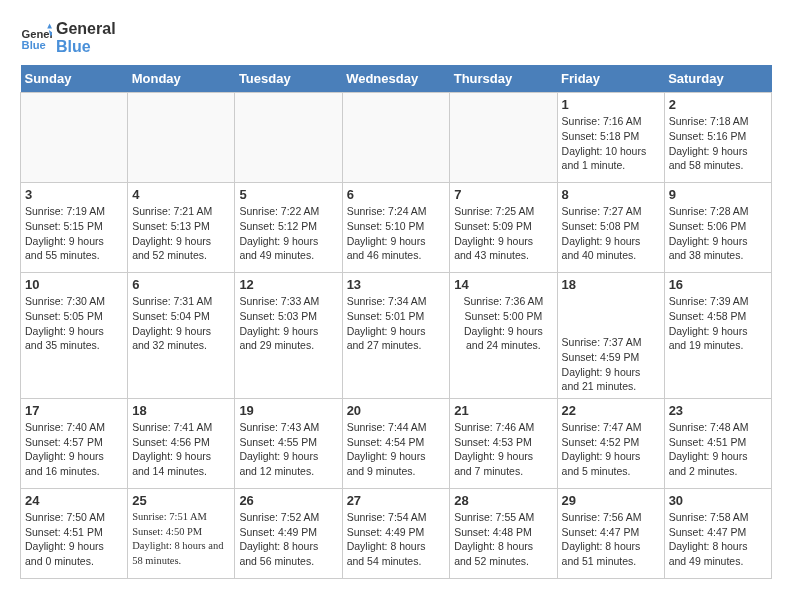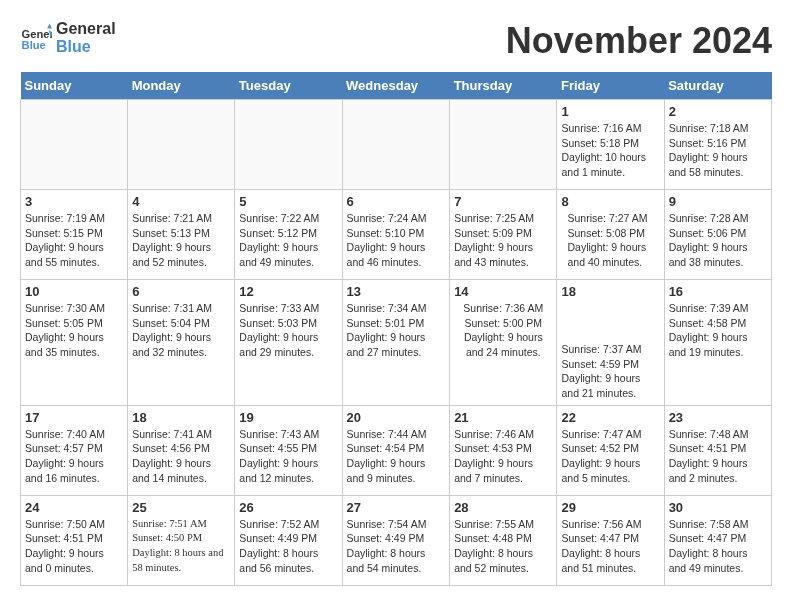--- a/index.html
+++ b/index.html
@@ -83,21 +83,20 @@
       <text x="2" y="34" font-size="14" font-weight="bold" fill="#4a90d9">Blue</text>
       <polygon points="34,8 40,8 37,2" fill="#4a90d9"></polygon>
       <polygon points="36,10 42,14 38,18" fill="#4a90d9"></polygon>
     </svg>
     <div>
       <div style="font-size:16px;font-weight:bold;color:#333;line-height:1.1">General</div>
       <div style="font-size:16px;font-weight:bold;color:#4a90d9;line-height:1.1">Blue</div>
     </div>
   </div>
   <div class="title-area">
-    <div class="month-title">November 2024</div>
   </div>
 </div>
 
 <table class="calendar-table">
   <thead>
     <tr id="weekday-header">
     <th>Sunday</th>
         <th>Monday</th>
         <th>Tuesday</th>
         <th>Wednesday</th>
@@ -152,21 +151,21 @@
 Daylight: 9 hours and 46 minutes.</div>
         </td>
         <td>
           <div class="day-number">7</div>
           <div class="day-info" style="white-space: pre-line;">Sunrise: 7:25 AM
 Sunset: 5:09 PM
 Daylight: 9 hours and 43 minutes.</div>
         </td>
         <td>
           <div class="day-number">8</div>
-          <div class="day-info" style="white-space: pre-line; margin-left: 6px;">Sunrise: 7:27 AM
+          <div class="day-info" style="white-space: pre-line;">Sunrise: 7:27 AM
 Sunset: 5:08 PM
 Daylight: 9 hours and 40 minutes.</div>
         </td>
         <td>
           <div class="day-number">9</div>
           <div class="day-info" style="white-space: pre-line;">Sunrise: 7:28 AM
 Sunset: 5:06 PM
 Daylight: 9 hours and 38 minutes.</div>
         </td>
       </tr>

